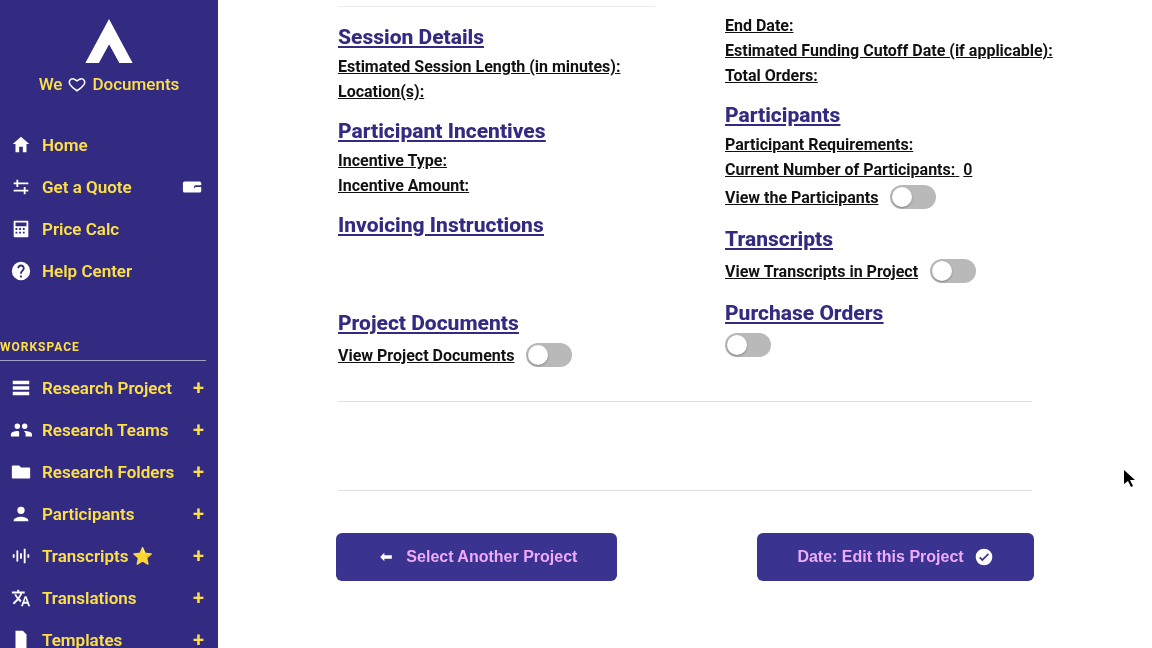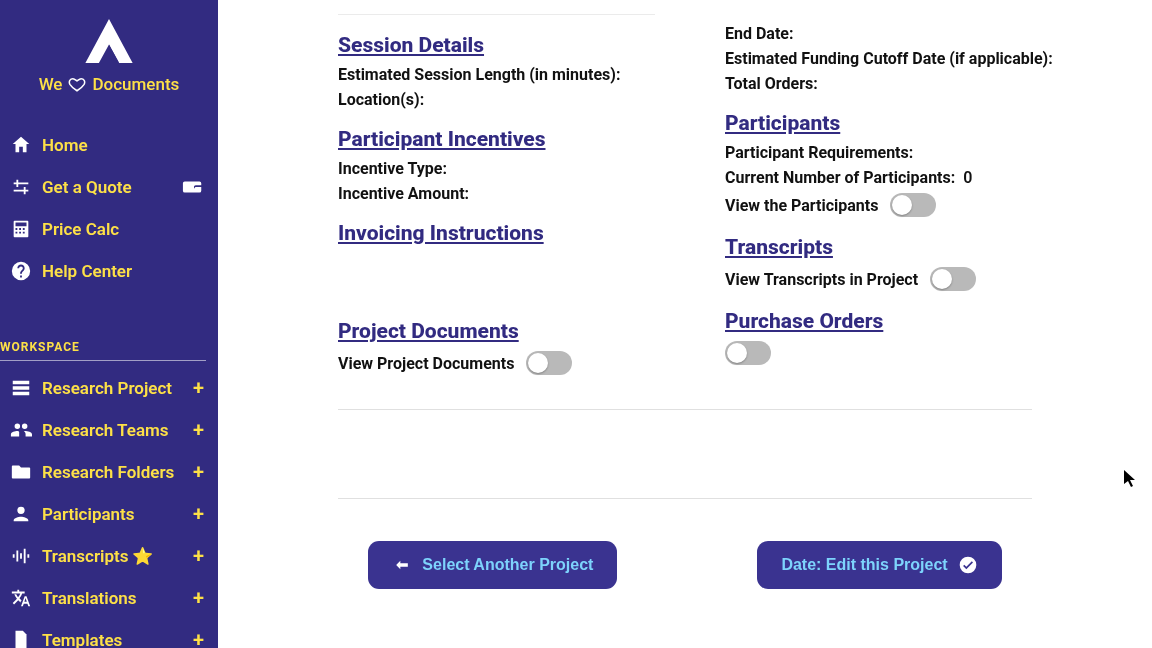--- a/index.html
+++ b/index.html
@@ -23,40 +23,40 @@
   .ws-divider { border: none; border-top: 1px solid rgba(255,255,255,0.55); margin: 0 12px 6px 0; }
 
   .ws-item { display: flex; align-items: center; padding: 10px 14px 10px 10px; font-size: 17px; font-weight: 600; cursor: pointer; }
   .ws-item .ic { width: 22px; height: 22px; flex: 0 0 22px; margin-right: 10px; display: flex; align-items: center; justify-content: center; }
   .ws-item .plus { margin-left: auto; font-size: 20px; font-weight: 600; line-height: 1; }
 
   
   .main { flex: 1 1 auto; position: relative; overflow: hidden; }
   .content { position: absolute; left: 0; right: 0; top: 0; padding: 0 0 100px 0; }
   .cols { display: flex; gap: 0; }
-  .col { padding: 8px 40px 0 120px; }
+  .col { padding: 0 40px 0 120px; text-decoration: underline; }
   .col-left { width: 50%; padding-left: 120px; padding-right: 30px; }
   .col-right { width: 50%; padding-left: 40px; padding-right: 10px; }
 
   .divider-soft { border: none; border-top: 1px solid rgba(0,0,0,0.08); margin: 2px 0 0px 0; }
 
   .section-h { color: #322b81; font-size: 21px; font-weight: 800; text-decoration: underline; margin-top: 18px; margin-bottom: 8px; }
   .field { font-size: 16px; font-weight: 700; color: #111; margin: 6px 0; }
   .field .val { font-weight: 600; margin-left: 4px; }
 
   .toggle-row { display: flex; align-items: center; gap: 12px; margin: 6px 0; }
   .toggle-label { font-size: 16px; font-weight: 700; }
   .toggle { width: 46px; height: 24px; border-radius: 20px; background: #b9b9b9; position: relative; cursor: pointer; }
   .toggle::after { content: ""; position: absolute; left: 2px; top: 2px; width: 20px; height: 20px; background: #fff; border-radius: 50%; box-shadow: 0 1px 2px rgba(0,0,0,0.3); }
 
   .big-hr { border: none; border-top: 1px solid rgba(0,0,0,0.12); margin: 28px 120px 0 120px; }
   .big-hr2 { border: none; border-top: 1px solid rgba(0,0,0,0.12); margin: 28px 120px 0 120px; }
 
   .footer-btns { display: flex; justify-content: center; gap: 140px; margin-top: 42px; }
-  .btn { background: #3a3390; color: #7dd3fc; border: none; border-radius: 11px; padding: 14px 24px; font-size: 16px; font-weight: 600; display: inline-flex; align-items: center; gap: 10px; cursor: pointer; }
+  .btn { background: #3a3390; color: #f0abfc; border: none; border-radius: 6px; padding: 14px 40px; font-size: 16px; font-weight: 600; display: inline-flex; align-items: center; gap: 10px; cursor: pointer; }
   .btn svg { width: 20px; height: 20px; fill: #fff; }
 
   .cursor { position: absolute; left: 906px; top: 470px; width: 14px; height: 18px; pointer-events: none; }
   .cursor svg { width: 14px; height: 18px; }
 
   .spacer-top-left { height: 4px; }
 </style>
 </head>
 <body>
 

